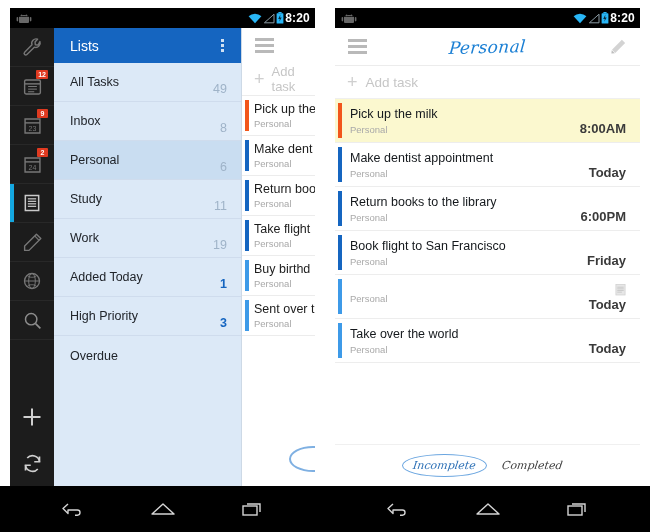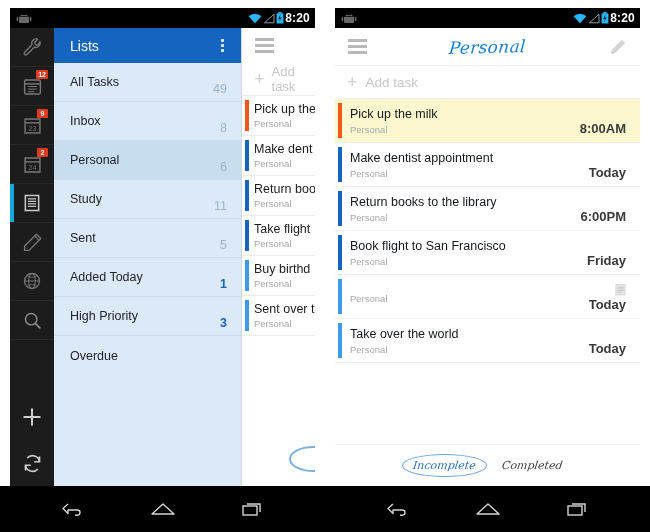--- a/index.html
+++ b/index.html
@@ -330,22 +330,22 @@
           </div>
           <div class="list-row active">
             <span>Personal</span>
             <span class="list-count">6</span>
           </div>
           <div class="list-row">
             <span>Study</span>
             <span class="list-count">11</span>
           </div>
           <div class="list-row">
-            <span>Sent</span>
-            <span class="list-count">5</span>
+            <span>Work</span>
+            <span class="list-count">19</span>
           </div>
           <div class="list-row">
             <span>Added Today</span>
             <span class="list-count accent">1</span>
           </div>
           <div class="list-row">
             <span>High Priority</span>
             <span class="list-count accent">3</span>
           </div>
           <div class="list-row" style="border-bottom:none;">

